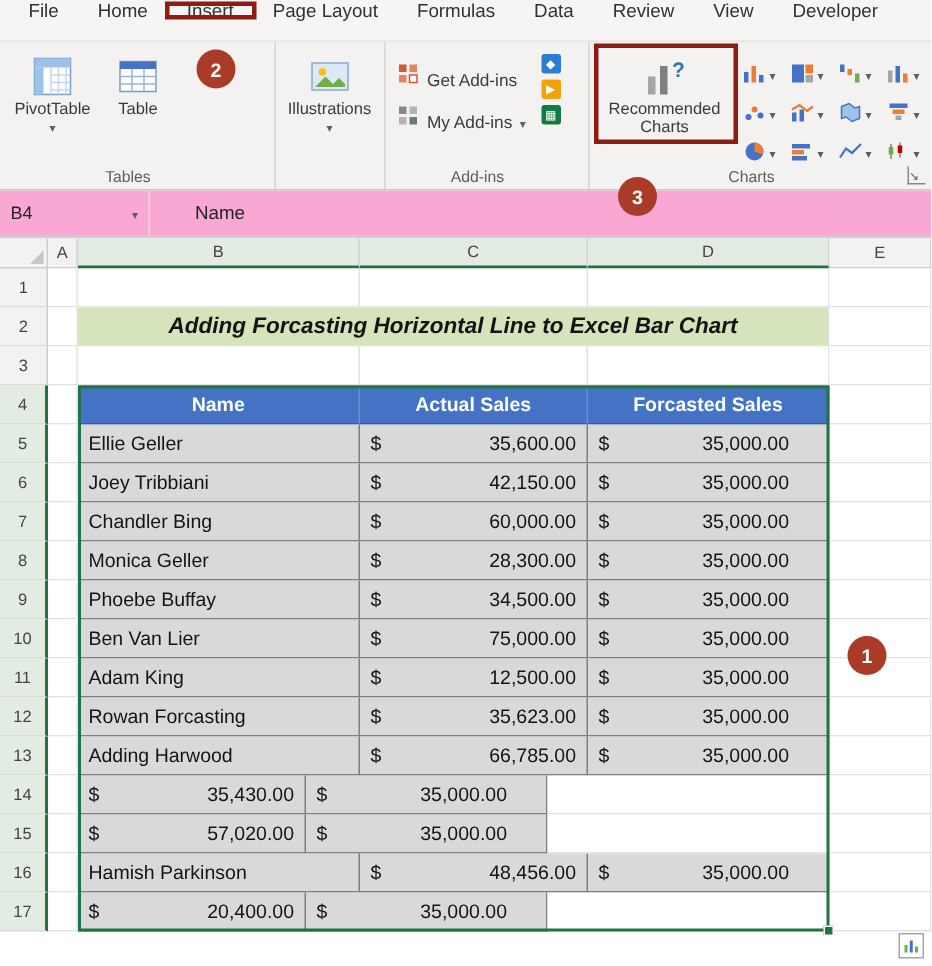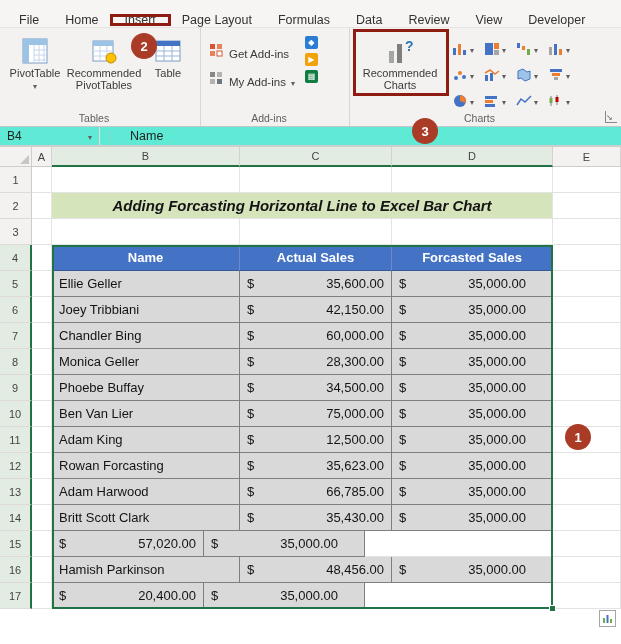--- a/index.html
+++ b/index.html
@@ -1,20 +1,20 @@
 <!DOCTYPE html>
 <html><head>
 <meta charset="utf-8">
 <style>
   *{box-sizing:border-box;margin:0;padding:0}
   html,body{width:621px;height:644px}
   body{position:relative;overflow:hidden;background:#fff;font-family:"Liberation Sans",sans-serif;font-size:12px;color:#333}
 
   
-  .tabbar{height:28px;background:#f6f5f4;display:flex;align-items:flex-end;padding-left:6px;border-bottom:1px solid #e6e4e2}
+  .tabbar{height:28px;background:#f6f5f4;display:flex;align-items:flex-start;padding-left:6px;border-bottom:1px solid #e6e4e2}
   .tab{display:flex;align-items:center;padding:0 13px;font-size:12.5px;color:#323130;position:relative;white-space:nowrap}
   .ann-rect{position:absolute;border:3px solid #8e1c12;pointer-events:none;z-index:70}
   .tab .ann-rect{left:-2px;top:1px;right:-2px;bottom:1px}
 
   
   .ribbon{height:99px;background:#f3f2f1;border-bottom:1px solid #c8c6c4;display:flex;position:relative;overflow:hidden}
   .rgroup{position:relative;padding:4px 4px 17px;border-right:1px solid #d8d6d4;display:flex;align-items:flex-start}
   .glabel{position:absolute;bottom:2px;left:0;right:12px;text-align:center;font-size:10.5px;color:#605e5c;white-space:nowrap}
   .bigbtn{display:flex;flex-direction:column;align-items:center;padding-top:3px;font-size:11px;color:#3b3a39;text-align:center;line-height:1.12;cursor:default}
   .bigbtn .ic{height:32px;display:flex;align-items:center;justify-content:center}
@@ -23,21 +23,21 @@
   .stack{display:flex;flex-direction:column;justify-content:flex-start;gap:4px;padding-top:4px}
   .addin-sq{width:13px;height:13px;border-radius:2px;color:#fff;font-size:8px;display:flex;align-items:center;justify-content:center}
   .minigrid{display:grid;grid-template-columns:repeat(4,26px);grid-auto-rows:22px;gap:4px 6px;margin:6px 0 0 8px}
   .mini{display:flex;align-items:center;gap:2px}
   .recwrap{position:relative;margin-left:2px}
   .recwrap .ann-rect{left:-3px;top:-3px;right:-5px;bottom:-4px}
   .dlauncher{position:absolute;right:4px;bottom:3px;width:12px;height:12px;border-left:1px solid #8a8886;border-bottom:1px solid #8a8886;font-size:8px;color:#605e5c;display:flex;align-items:flex-end;justify-content:flex-start}
   .dlauncher::before{content:"↘"}
 
   
-  .fbar{height:20px;background:#5eead4;border-bottom:2px solid #d0cecc;display:flex;align-items:stretch}
+  .fbar{height:32px;background:#f9a8d4;border-bottom:2px solid #d0cecc;display:flex;align-items:stretch}
   .namebox{width:100px;display:flex;align-items:center;justify-content:space-between;padding:0 7px;border-right:1px solid #e1dfdd;font-size:12px;color:#252423}
   .fsep{display:flex;align-items:center;color:#c8c6c4;padding:0 4px}
   .fsep::before{content:"⋮"}
   .fbtns{display:flex;align-items:center;gap:13px;padding:0 10px;border-right:1px solid #e1dfdd}
   .fx-cancel::before{content:"×";color:#a19f9d;font-size:15px}
   .fx-enter::before{content:"✓";color:#a19f9d;font-size:12px}
   .fx-label{font-style:italic;font-family:"Liberation Serif",serif;color:#605e5c;font-size:13px}
   .fcontent{flex:1;display:flex;align-items:center;padding-left:10px;font-size:12.5px;color:#252423}
 
   
@@ -92,44 +92,47 @@
         <svg width="26" height="26" viewBox="0 0 26 26">
             <rect x="1" y="1" width="24" height="24" fill="#fff" stroke="#7a9cc6"></rect>
             <rect x="1" y="1" width="24" height="6" fill="#9cc3e5"></rect>
             <rect x="1" y="7" width="6" height="18" fill="#9cc3e5"></rect>
             <path d="M12 12h13M12 17h13M12 22h13M12 7v18M17 7v18M22 7v18" stroke="#c4d6ea" fill="none"></path>
           </svg>
       </span>
       <span>PivotTable</span>
       <span class="caret"></span>
     </div>
-    <div class="bigbtn" style="width:76px">
-      <span class="ic">
-        <svg width="25" height="25" viewBox="0 0 25 25">
-            <rect x="1" y="2" width="20" height="20" fill="#fff" stroke="#7a9cc6"></rect>
-            <rect x="1" y="2" width="20" height="5" fill="#9cc3e5"></rect>
-            <path d="M1 12h20M1 17h20M8 7v15M15 7v15" stroke="#c4d6ea"></path>
-            <circle cx="19" cy="19" r="5" fill="#ffc000" stroke="#bf9000"></circle>
-          </svg>
-      </span>
-      <span>Recommended PivotTables</span>
-    </div>
     <div class="bigbtn" style="width:52px">
       <span class="ic">
         <svg width="26" height="26" viewBox="0 0 26 26">
             <rect x="1" y="3" width="24" height="20" fill="#fff" stroke="#7a9cc6"></rect>
             <rect x="1" y="3" width="24" height="5" fill="#4472c4"></rect>
             <path d="M9 8v15M17 8v15M1 13h24M1 18h24" stroke="#9cb3d8"></path>
           </svg>
       </span>
       <span>Table</span>
     </div>
     <div class="glabel">Tables</div>
   </div>
 
+  <div class="rgroup" style="width:74px">
+    <div class="bigbtn" style="width:64px">
+      <span class="ic">
+        <svg width="26" height="24" viewBox="0 0 26 24">
+            <rect x="1" y="3" width="24" height="18" fill="#dce9f7" stroke="#8aa8c8"></rect>
+            <circle cx="8" cy="9" r="2.5" fill="#ffc000"></circle>
+            <path d="M3 19l7-7 5 5 4-4 4 4v2H3z" fill="#70ad47"></path>
+          </svg>
+      </span>
+      <span>Illustrations</span>
+      <span class="caret"></span>
+    </div>
+    <div class="glabel"></div>
+  </div>
 
   <div class="rgroup" style="width:149px">
     <div class="stack">
       <div class="smallbtn">
         <span>
           <svg width="15" height="15" viewBox="0 0 15 15">
               <rect x="1" y="1" width="5" height="5" fill="#d65532"></rect>
               <rect x="8" y="1" width="5" height="5" fill="#e8825d"></rect>
               <rect x="1" y="8" width="5" height="5" fill="#e8825d"></rect>
               <rect x="8" y="8" width="5" height="5" fill="#fff" stroke="#d65532"></rect>
@@ -445,36 +448,35 @@
         <div class="cell wd tcell money fore">
           <span>$</span>
           <span>35,000.00</span>
         </div>
         <div class="cell we"></div>
       </div>
     
       <div class="row">
         <div class="rh selh">13</div>
         <div class="cell wa"></div>
-        <div class="cell wb tcell">Adam Harwood</div>
+        <div class="cell wb tcell">Adding Harwood</div>
         <div class="cell wc tcell money">
           <span>$</span>
           <span>66,785.00</span>
         </div>
         <div class="cell wd tcell money fore">
           <span>$</span>
           <span>35,000.00</span>
         </div>
         <div class="cell we"></div>
       </div>
     
       <div class="row">
         <div class="rh selh">14</div>
         <div class="cell wa"></div>
-        <div class="cell wb tcell">Britt Scott Clark</div>
         <div class="cell wc tcell money">
           <span>$</span>
           <span>35,430.00</span>
         </div>
         <div class="cell wd tcell money fore">
           <span>$</span>
           <span>35,000.00</span>
         </div>
         <div class="cell we"></div>
       </div>

